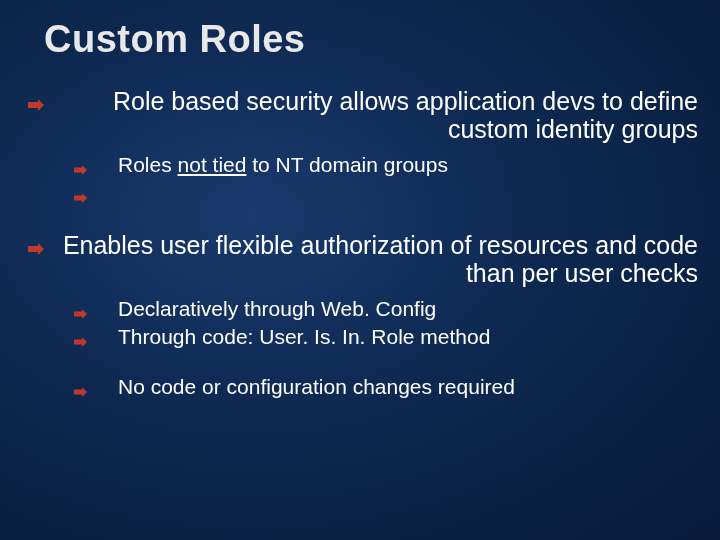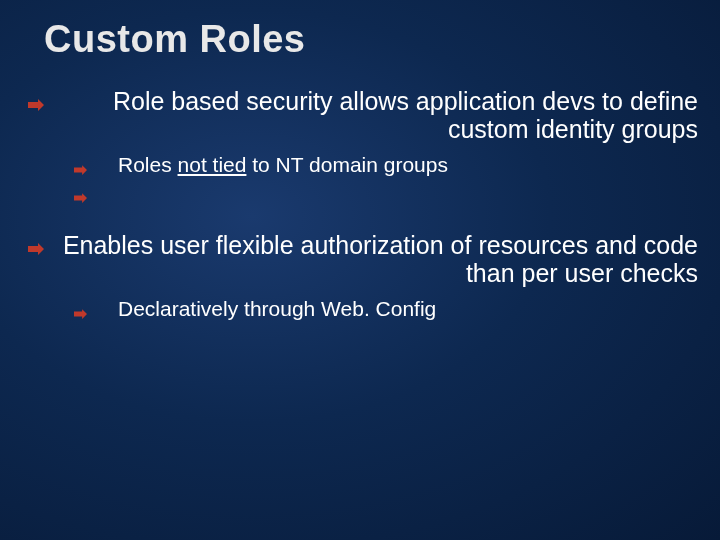--- a/index.html
+++ b/index.html
@@ -101,19 +101,41 @@
       <li>
         <div class="row">
           <span class="bullet">
             <svg class="b2" viewBox="0 0 16 12">
                 <path d="M0 3 L10 3 L10 0 L16 6 L10 12 L10 9 L0 9 Z" fill="#c0392b"></path>
               </svg>
           </span>
           <span class="text">Declaratively through Web. Config</span>
         </div>
       </li>
+      <li>
+        <div class="row">
+          <span class="bullet">
+            <svg class="b2" viewBox="0 0 16 12">
+                <path d="M0 3 L10 3 L10 0 L16 6 L10 12 L10 9 L0 9 Z" fill="#c0392b"></path>
+              </svg>
+          </span>
+          <span class="text">Through code: User. Is. In. Role method</span>
+        </div>
+      </li>
     </ul>
   </li>
 
   <li>
+    <ul class="lvl2">
+      <li>
+        <div class="row">
+          <span class="bullet">
+            <svg class="b2" viewBox="0 0 16 12">
+                <path d="M0 3 L10 3 L10 0 L16 6 L10 12 L10 9 L0 9 Z" fill="#c0392b"></path>
+              </svg>
+          </span>
+          <span class="text">No code or configuration changes required</span>
+        </div>
+      </li>
+    </ul>
   </li>
 
 </ul>
 
 </body></html>

